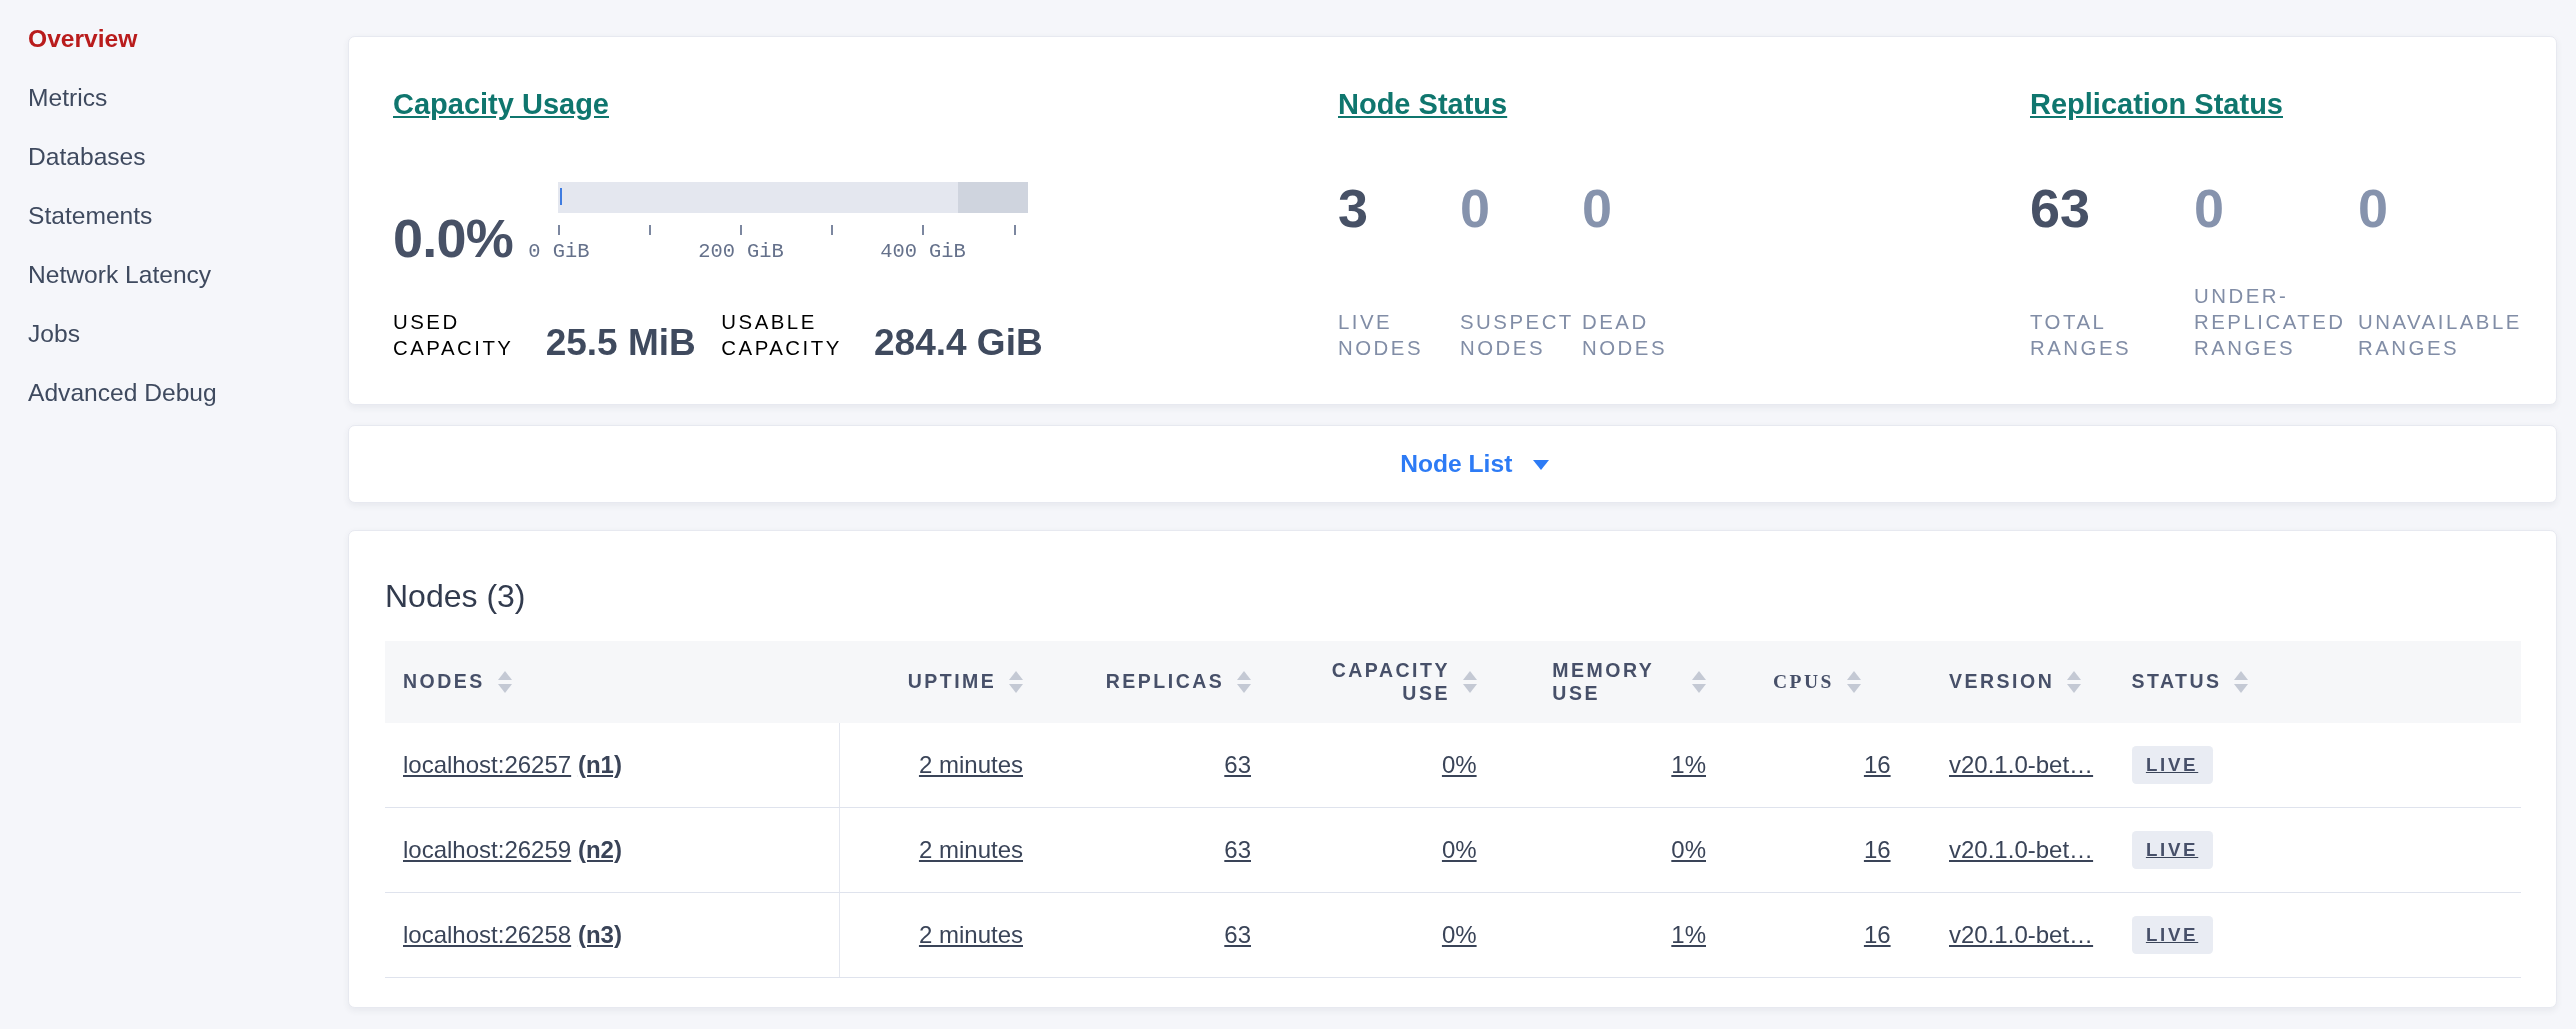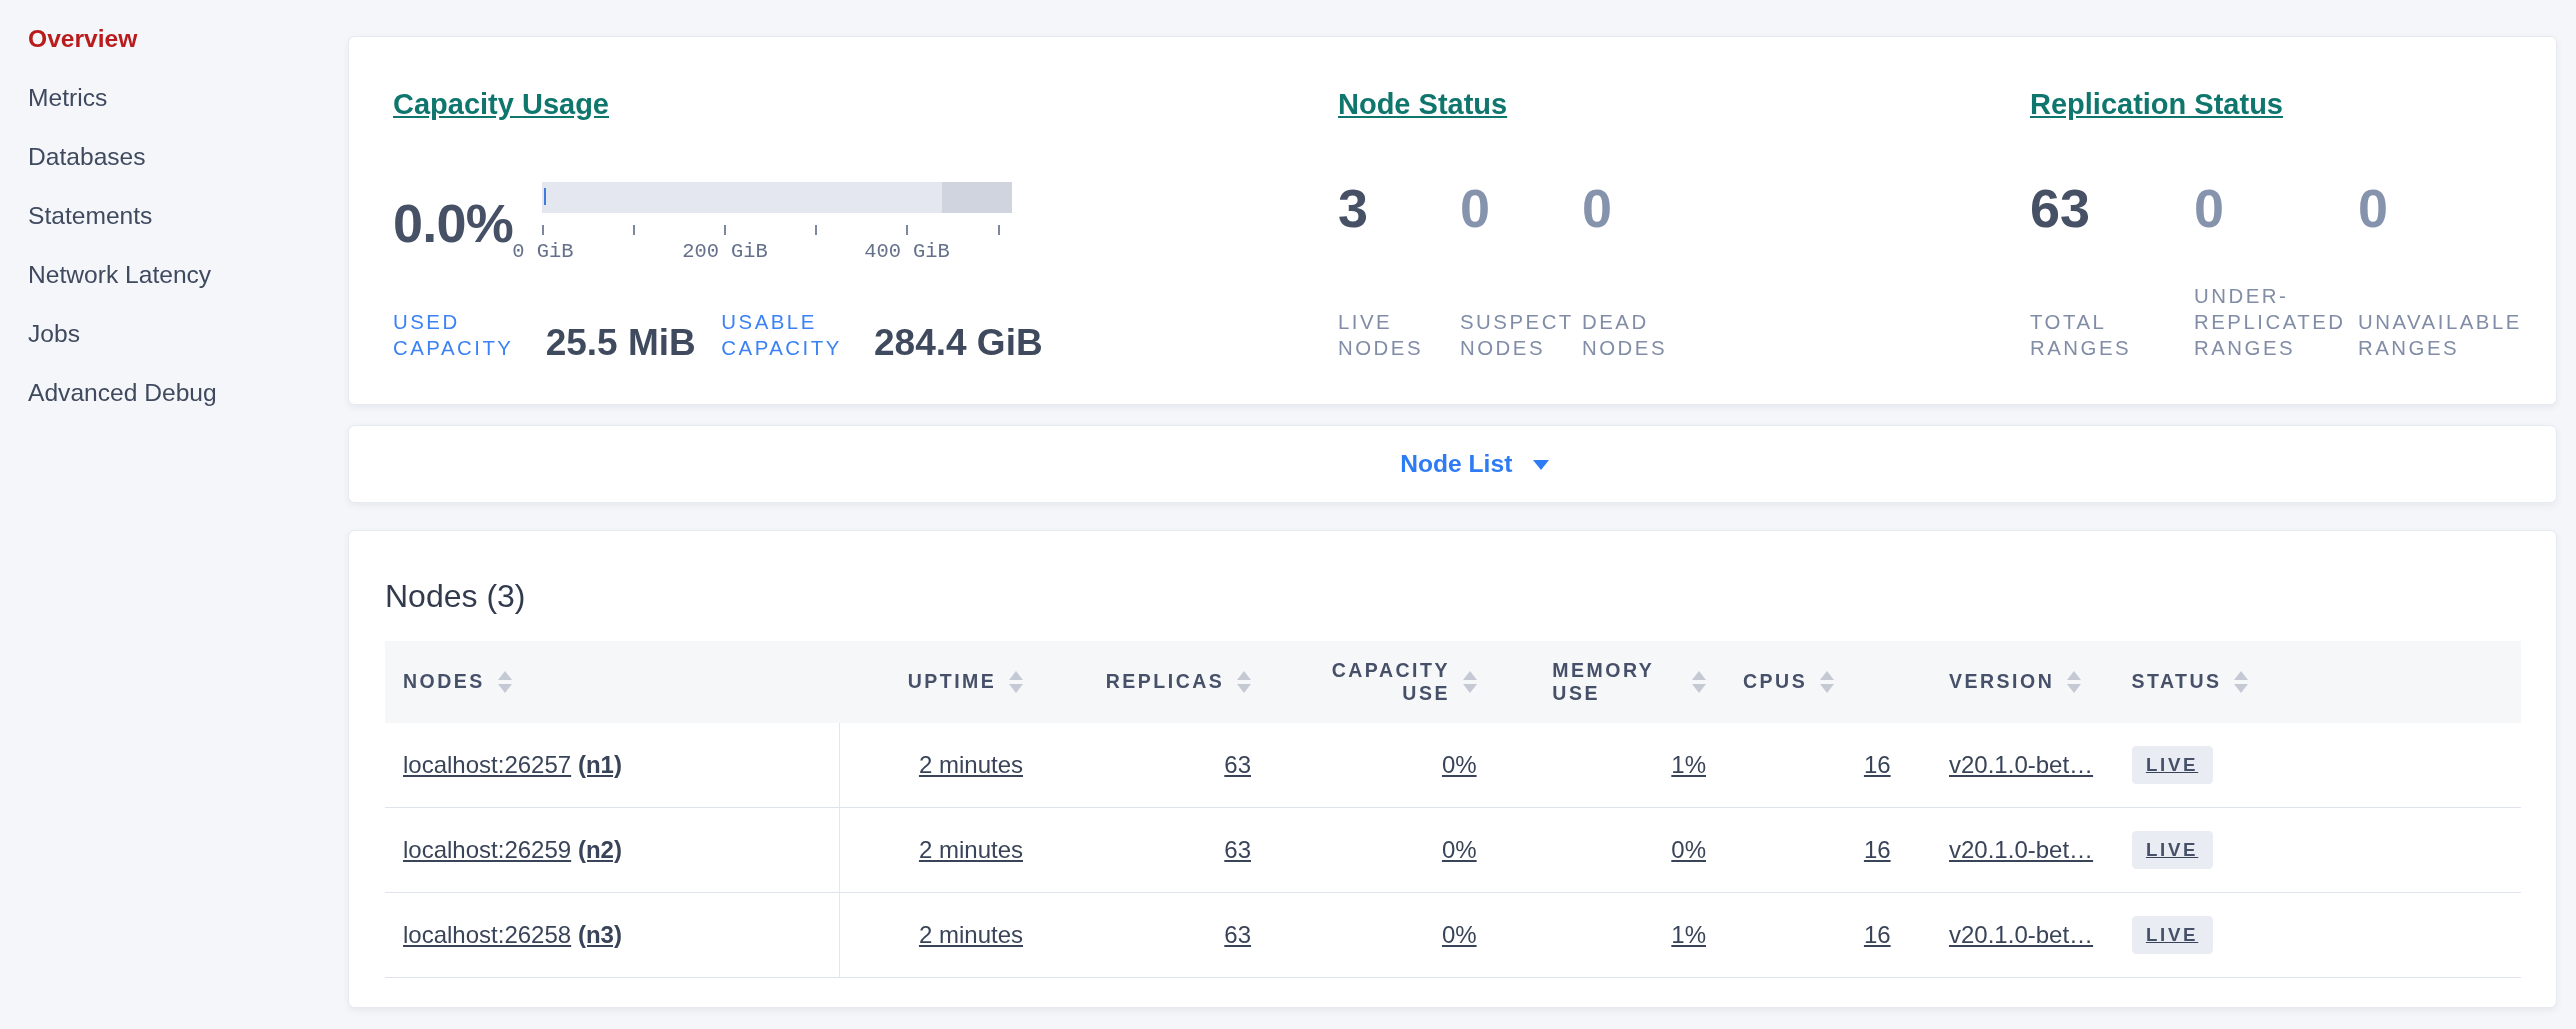--- a/index.html
+++ b/index.html
@@ -30,40 +30,40 @@
   .card-nodes { top:530px; height:478px; padding:46px 35px 0 36px; }
 
   
   .panel-cap { flex:0 0 945px; }
   .panel-node { flex:0 0 692px; }
   .panel-repl { flex:1; }
   .panel-title { font-size:29px; line-height:41px; font-weight:600; color:#0f766e;text-decoration:underline; }
   .panel-body { margin-top:55px; height:181px; display:flex; }
 
   .cap-body { flex-direction:column; }
-  .cap-top { display:flex; align-items:center; }
+  .cap-top { display:flex; align-items:flex-end;gap:16px; }
   .cap-pct { flex:0 0 149px; font-size:54px; line-height:54px; font-weight:600; color:#475166; letter-spacing:-0.8px; }
   .gauge { width:470px; margin-top:1.7px; }
   .gauge-bar { position:relative; height:31px; background:#e4e7ef; }
   .gauge-other { position:absolute; right:0; top:0; height:31px; width:15%; background:#cfd4de; }
   .gauge-used { position:absolute; left:1.7px; top:6.8px; height:17px; width:2.5px; background:#3f7ce0; }
   .gauge-ticks { position:relative; height:10.2px; margin-top:12px; }
   .gauge-ticks i { position:absolute; top:0; width:1.7px; height:10.2px; background:#7c87a0; }
   .gauge-ticks i:nth-of-type(1){left:0;} .gauge-ticks i:nth-of-type(2){left:91px;}
   .gauge-ticks i:nth-of-type(3){left:182px;} .gauge-ticks i:nth-of-type(4){left:273px;}
   .gauge-ticks i:nth-of-type(5){left:364px;} .gauge-ticks i:nth-of-type(6){left:456px;}
   .gauge-labels { position:relative; height:25.5px; margin-top:5.1px; font-size:20.4px; color:#65718b;font-family:Liberation Mono, monospace; }
   .gauge-labels span { position:absolute; transform:translateX(-50%); white-space:nowrap; }
   .gl-0 { left:0.8px; } .gl-200 { left:183px; } .gl-400 { left:365px; }
 
   .cap-stats { display:flex; align-items:flex-end; margin-top:auto; }
   .cap-stat { display:flex; align-items:flex-end; margin-right:25.5px; }
   .cap-stat-label {
     flex:0 0 151px; font-size:20.4px; line-height:26px; letter-spacing:2.5px;
-    color:#3b82f6; text-transform:uppercase;
+    color:#000000; text-transform:uppercase;
   }
   .cap-stat-value { font-size:37px; line-height:37px; font-weight:700; color:#3f4a5e; white-space:nowrap; margin-left:1.7px; }
 
   .stat-row { display:flex; }
   .stat { display:flex; flex-direction:column; height:181px; }
   .panel-node .stat { width:122px; }
   .panel-repl .stat { width:164px; }
   .stat-value { font-size:54px; line-height:56px; font-weight:600; color:#8693ad; }
   .stat.emph .stat-value { color:#475166; }
   .stat-label {
@@ -256,21 +256,21 @@
             <i class="down"></i>
           </span>
         </div>
         <div class="th c5" style="justify-content: flex-end;">
           <span class="th-label">MEMORY USE</span>
           <span class="sort-icon">
             <i class="up"></i>
             <i class="down"></i>
           </span>
         </div>
-        <div class="th c6" style="justify-content: flex-start;">
+        <div class="th c6" style="justify-content: center; font-family: Liberation Serif, serif;">
           <span class="th-label">CPUS</span>
           <span class="sort-icon">
             <i class="up"></i>
             <i class="down"></i>
           </span>
         </div>
         <div class="th c7">
           <span class="th-label">VERSION</span>
           <span class="sort-icon">
             <i class="up"></i>

